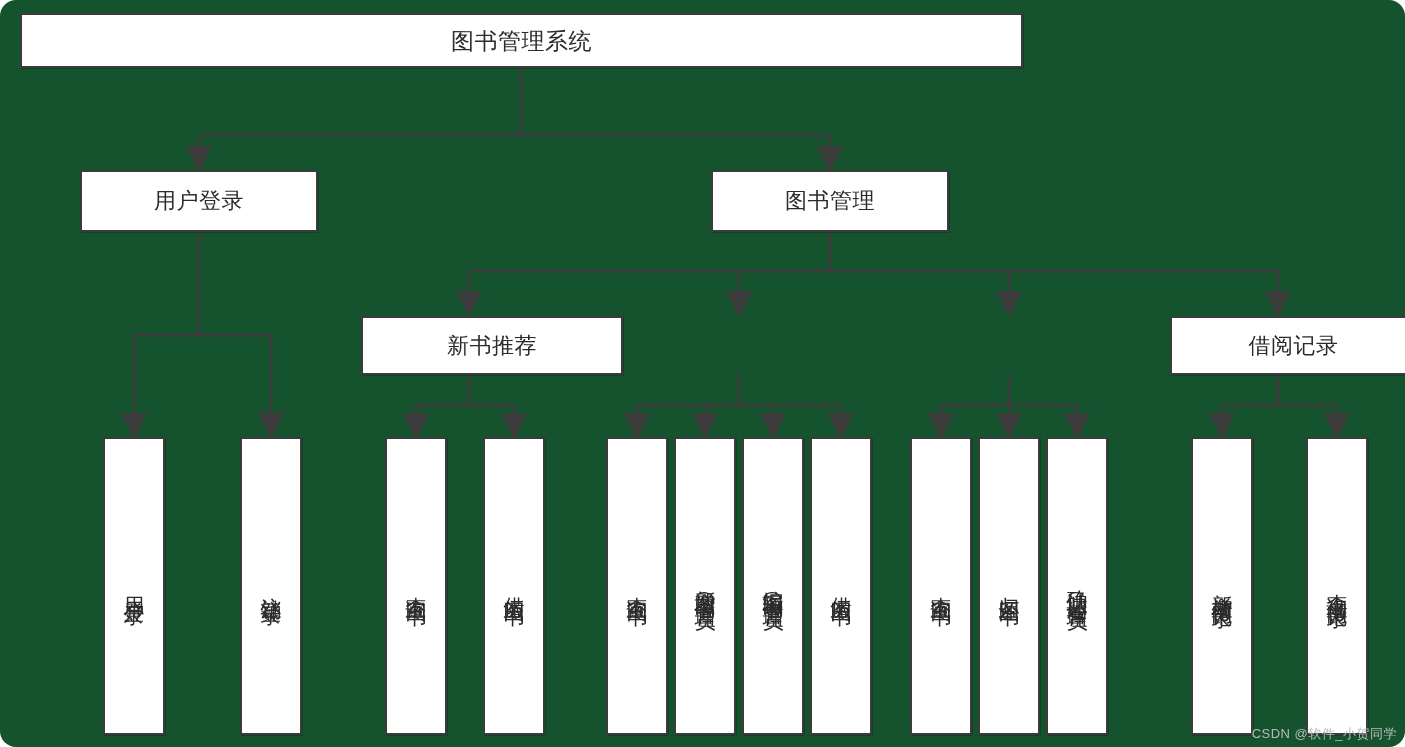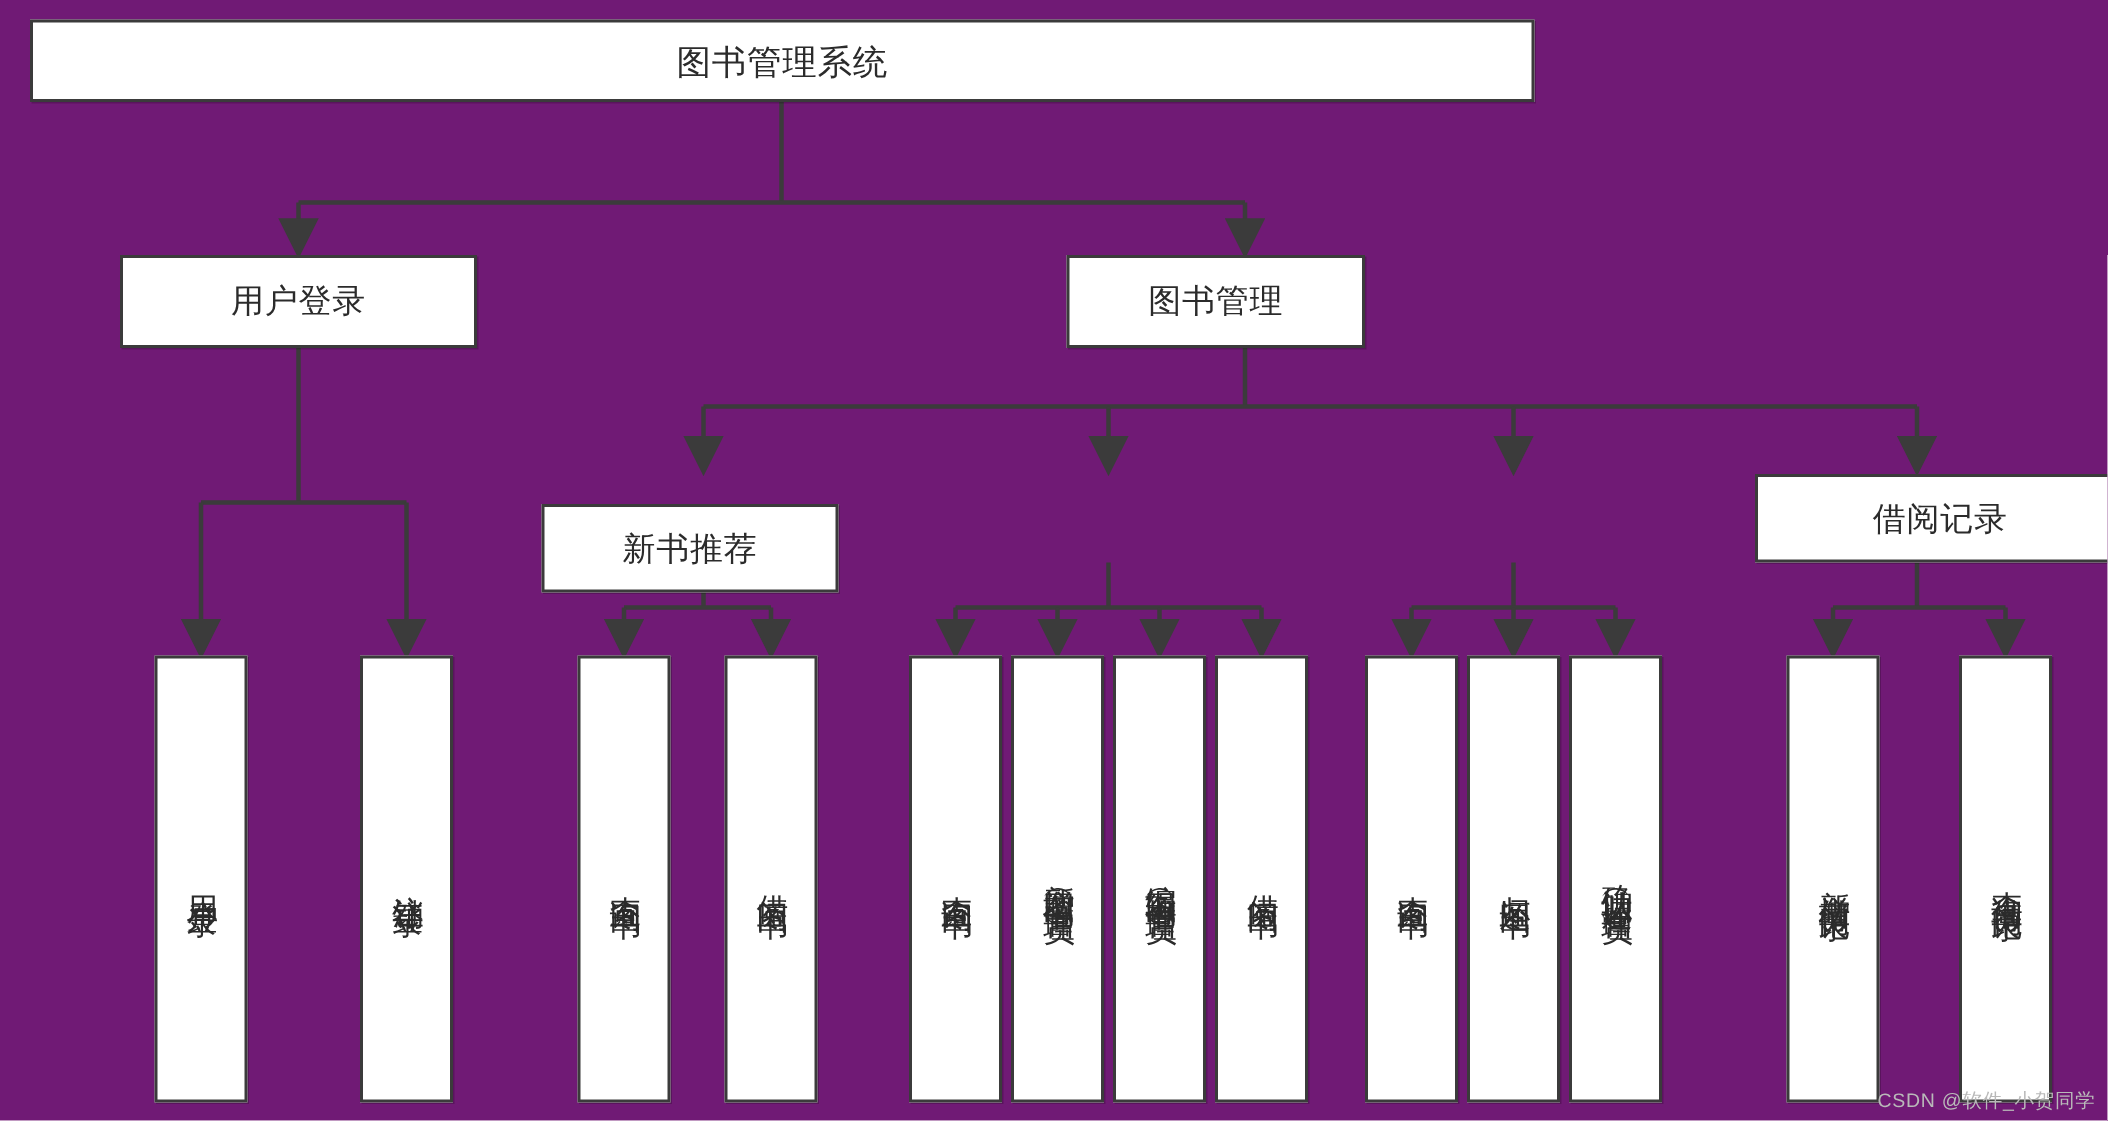--- a/index.html
+++ b/index.html
@@ -8,22 +8,23 @@
     padding: 0;
     background: #ffffff;
   }
   body {
     font-family: "Liberation Sans", "DejaVu Sans", sans-serif;
   }
   #diagram-root {
     position: relative;
     width: 1405px;
     height: 747px;
-    background: #701a75;
+    background: #14532d;
     overflow: hidden;
+    border-radius: 16px;
   }
   #edge-layer {
     position: absolute;
     left: 0;
     top: 0;
     width: 1405px;
     height: 747px;
     pointer-events: none;
   }
   .node {
@@ -129,25 +130,25 @@
     </g>
   </svg>
 
   <div class="node horizontal root" style="left:20px; top:13px; width:1003px; height:55px;">
     <span class="label">图书管理系统</span>
   </div>
 
   <div class="node horizontal" style="left:80px; top:170px; width:238px; height:62px;">
     <span class="label">用户登录</span>
   </div>
-  <div class="node horizontal" style="left:711px; top:170px; width:199px; height:62px;">
+  <div class="node horizontal" style="left:711px; top:170px; width:238px; height:62px;">
     <span class="label">图书管理</span>
   </div>
 
-  <div class="node horizontal" style="left:361px; top:336px; width:198px; height:59px;">
+  <div class="node horizontal" style="left:361px; top:316px; width:262px; height:59px;">
     <span class="label">新书推荐</span>
   </div>
   <div class="node horizontal" style="left:1170px; top:316px; width:247px; height:59px;">
     <span class="label">借阅记录</span>
   </div>
 
   <div class="node vertical" style="left:103px; top:437px; width:62px; height:298px;">
     <span class="label">用户登录</span>
   </div>
   <div class="node vertical" style="left:240px; top:437px; width:62px; height:298px;">

